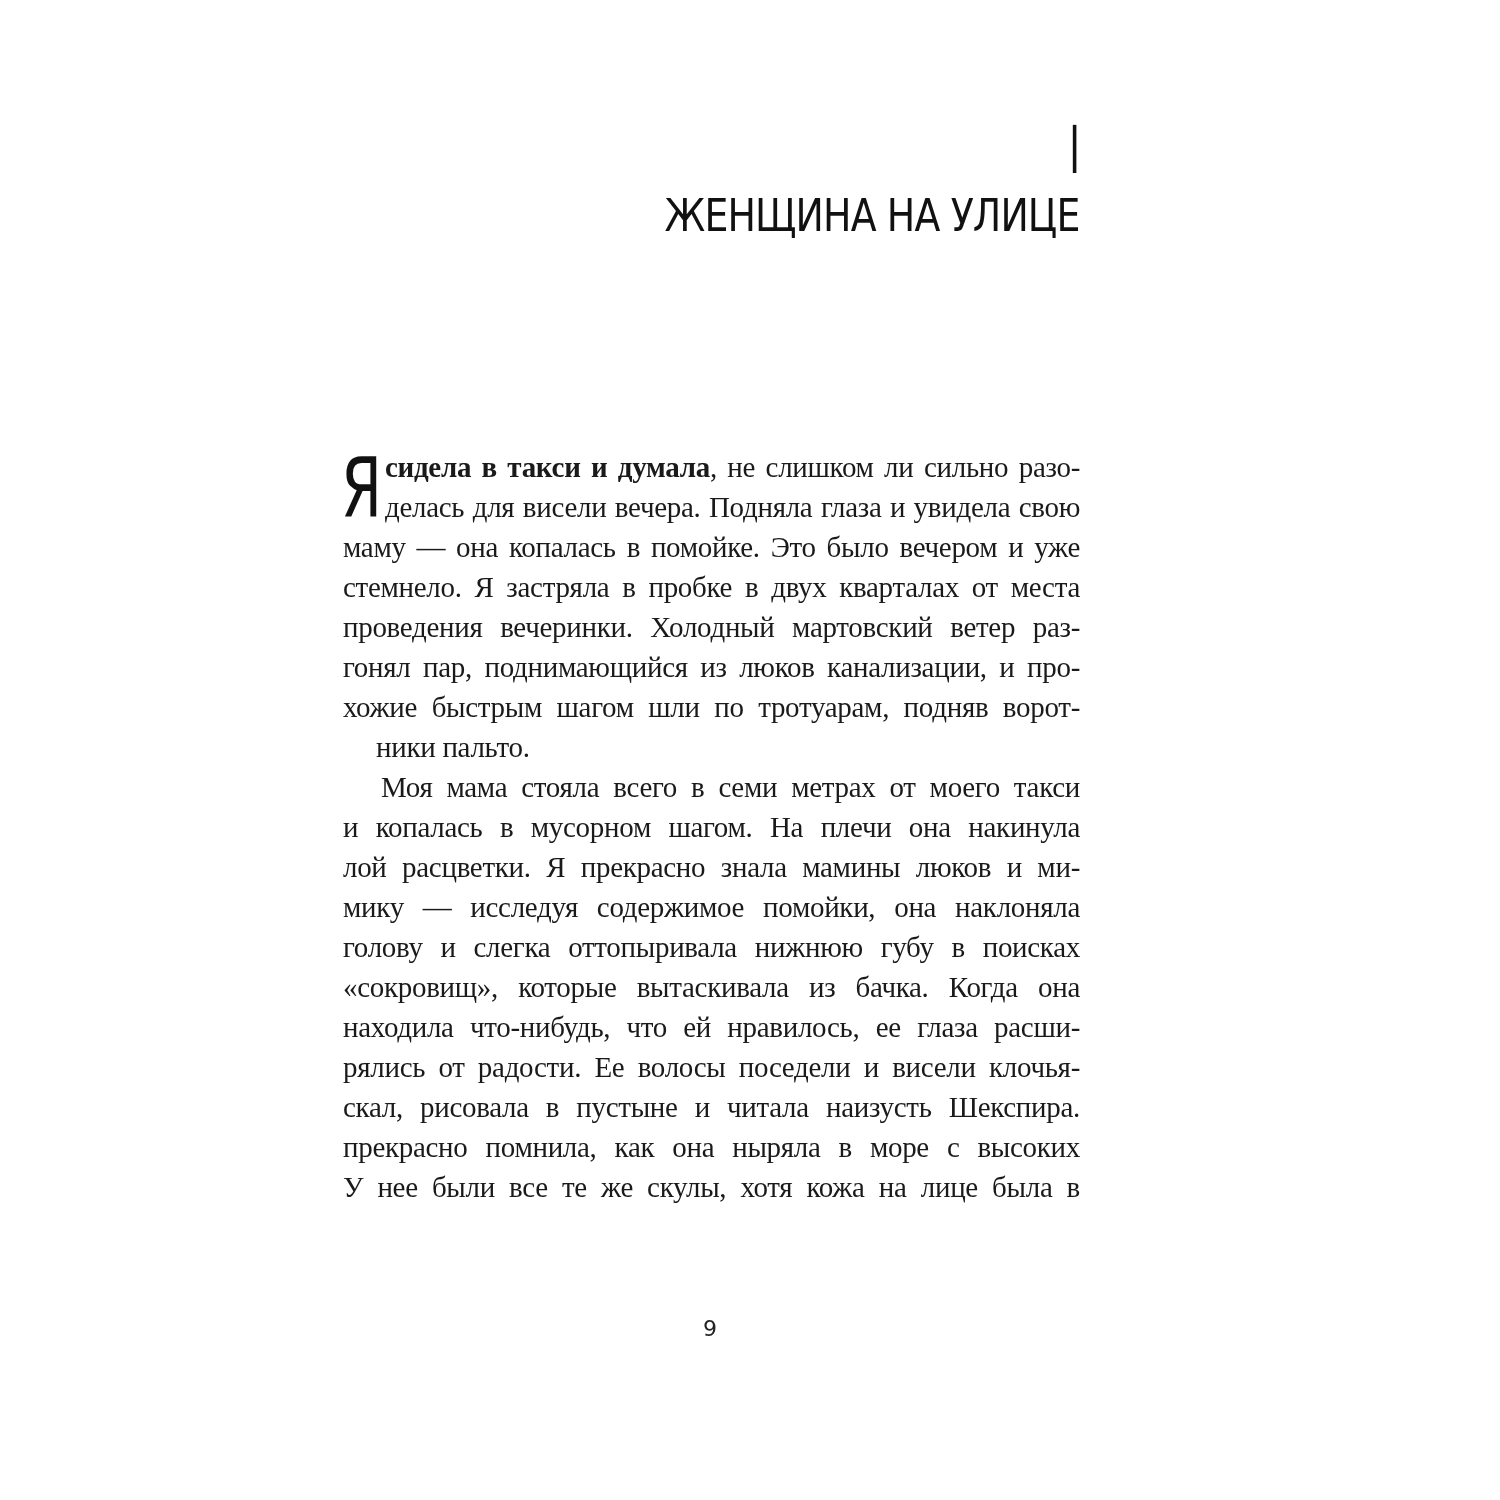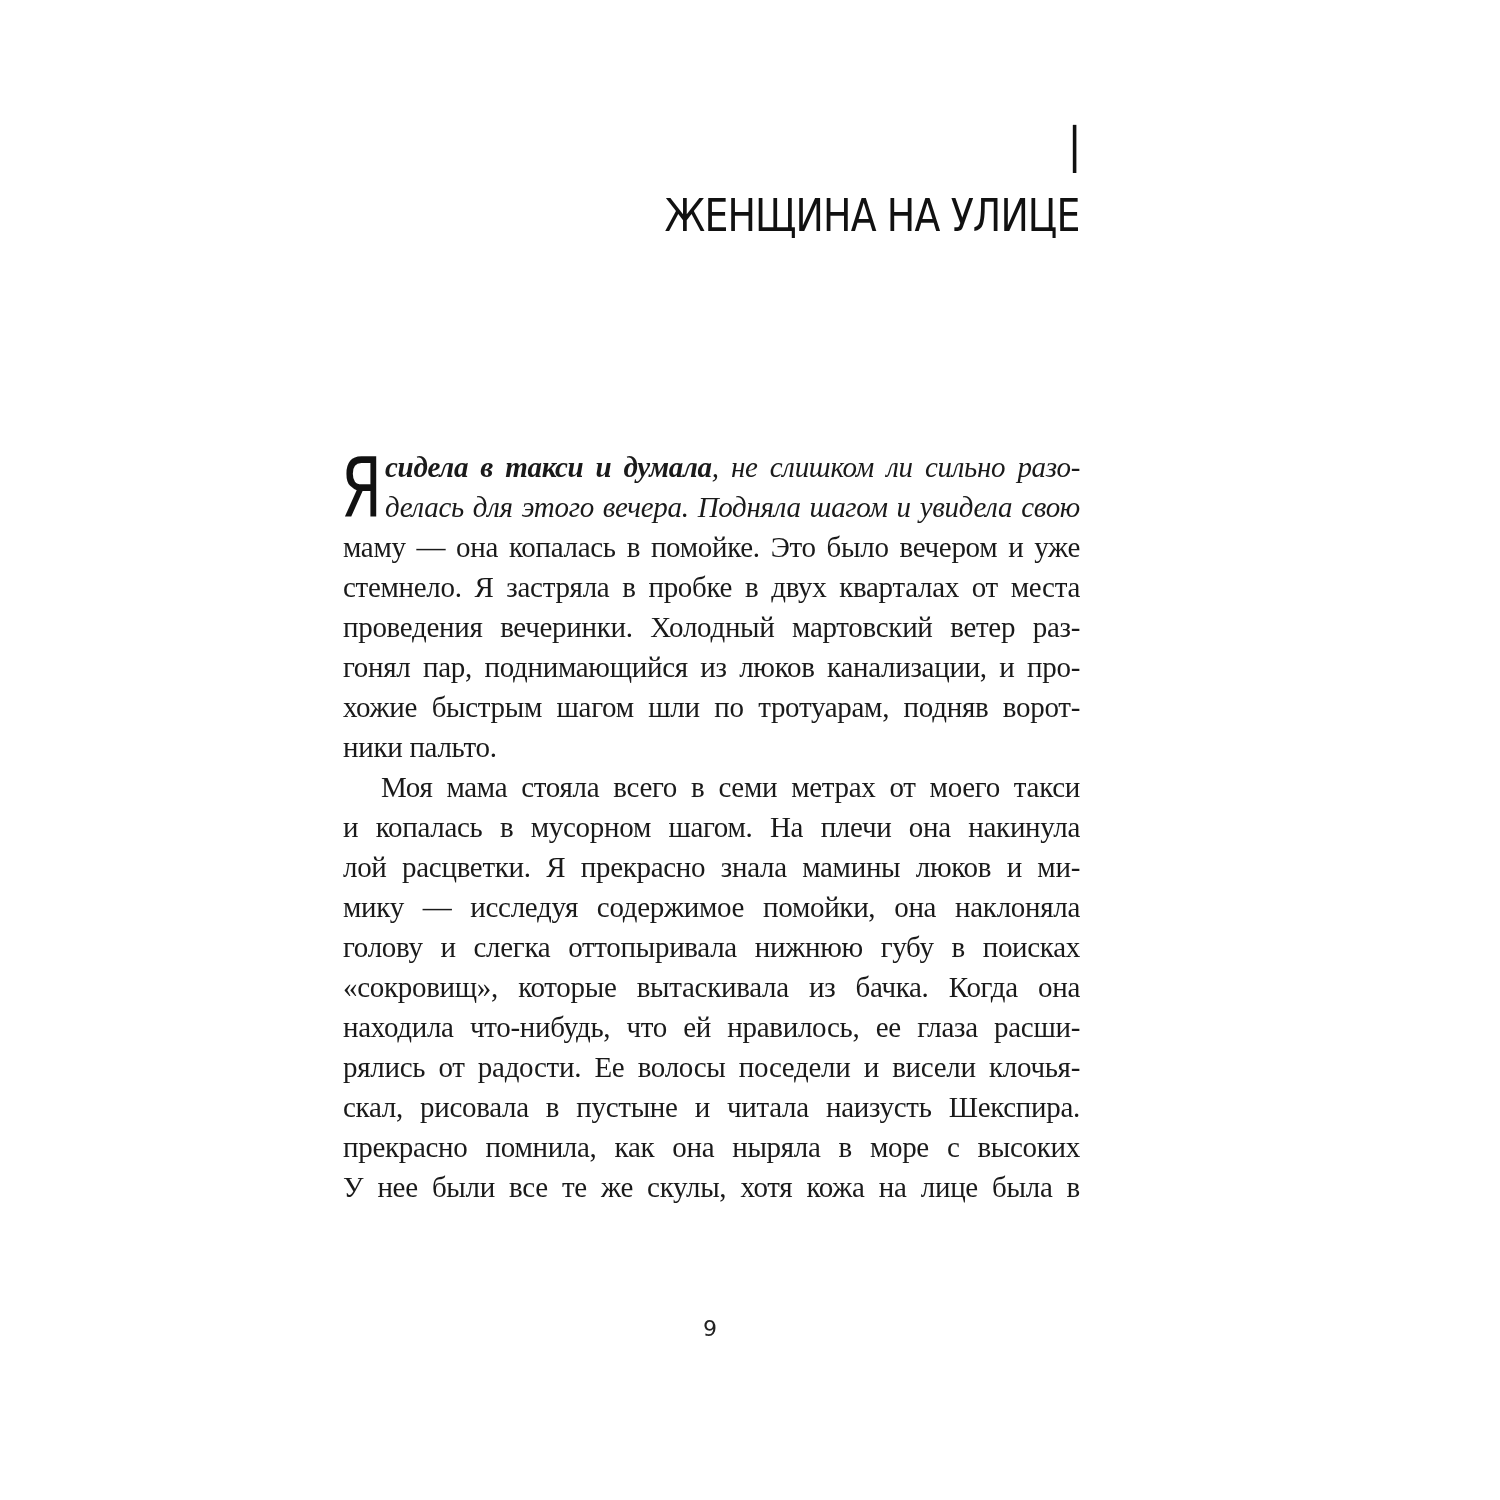--- a/index.html
+++ b/index.html
@@ -19,23 +19,23 @@
     }
     .body-text {
       position: absolute; left: 343px; top: 447px; width: 737px;
       font-family: "Liberation Serif", serif; color: #1a1a1a;
     }
     .line {
       display: block; height: 40px; font-size: 29px; line-height: 40px;
       text-align: justify; text-align-last: justify; white-space: nowrap;
       letter-spacing: -0.3px;
     }
-    .line.last { text-align-last: left; }
+    .line.last { text-align-last: left; margin-left: 33px; }
     .line.indent { padding-left: 38px; }
-    .line.dropcap-indent { padding-left: 42px; font-style: italic; }
+    .line.dropcap-indent { padding-left: 42px; }
     .line > span.inner { display: inline-block; width: 100%; text-align: justify; text-align-last: justify; white-space: normal; }
     .line.last > span.inner { text-align-last: left; }
     .bold { font-weight: bold; }
     .dropcap {
       position: absolute; left: -2px; top: 2px;
       font-family: "DejaVu Sans", sans-serif; font-size: 82px; line-height: 78px;
       color: #111; transform: scaleX(0.72); transform-origin: left top;
     }
     .page-number {
       position: absolute; left: 690px; top: 1316px; width: 40px; text-align: center;
@@ -47,21 +47,21 @@
 
 <div class="page">
 
   <div class="chapter-num">I</div>
   <div class="chapter-title">ЖЕНЩИНА НА УЛИЦЕ</div>
 
   <div class="body-text">
     <span class="dropcap">Я</span>
 
     <span class="line dropcap-indent"><span class="inner"><span class="bold">сидела в такси и думала</span><span>, не слишком ли сильно разо-</span></span></span>
-    <span class="line dropcap-indent"><span class="inner">делась для этого вечера. Подняла шагом и увидела свою</span></span>
+    <span class="line dropcap-indent"><span class="inner">делась для висели вечера. Подняла глаза и увидела свою</span></span>
     <span class="line"><span class="inner">маму — она копалась в помойке. Это было вечером и уже</span></span>
     <span class="line"><span class="inner">стемнело. Я застряла в пробке в двух кварталах от места</span></span>
     <span class="line"><span class="inner">проведения вечеринки. Холодный мартовский ветер раз-</span></span>
     <span class="line"><span class="inner">гонял пар, поднимающийся из люков канализации, и про-</span></span>
     <span class="line"><span class="inner">хожие быстрым шагом шли по тротуарам, подняв ворот-</span></span>
     <span class="line last"><span class="inner">ники пальто.</span></span>
 
     <span class="line indent"><span class="inner">Моя мама стояла всего в семи метрах от моего такси</span></span>
     <span class="line"><span class="inner">и копалась в мусорном шагом. На плечи она накинула</span></span>
     <span class="line"><span class="inner">лой расцветки. Я прекрасно знала мамины люков и ми-</span></span>

